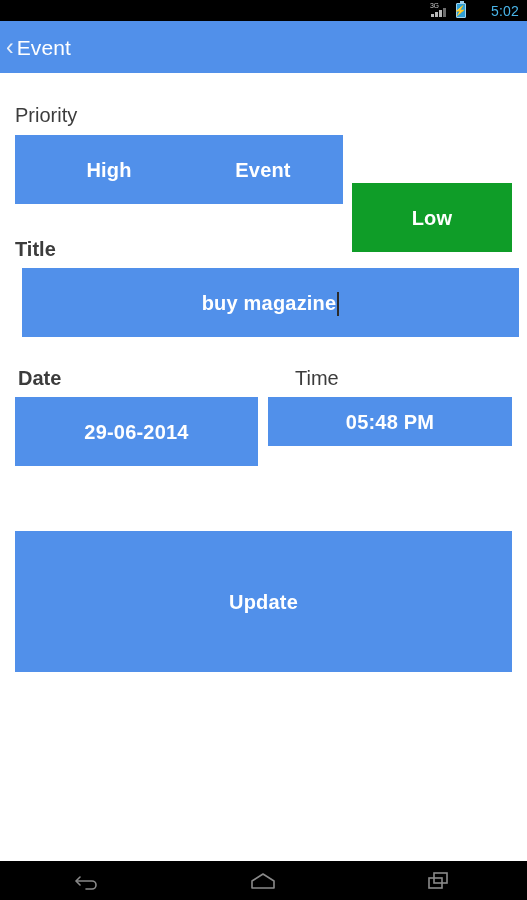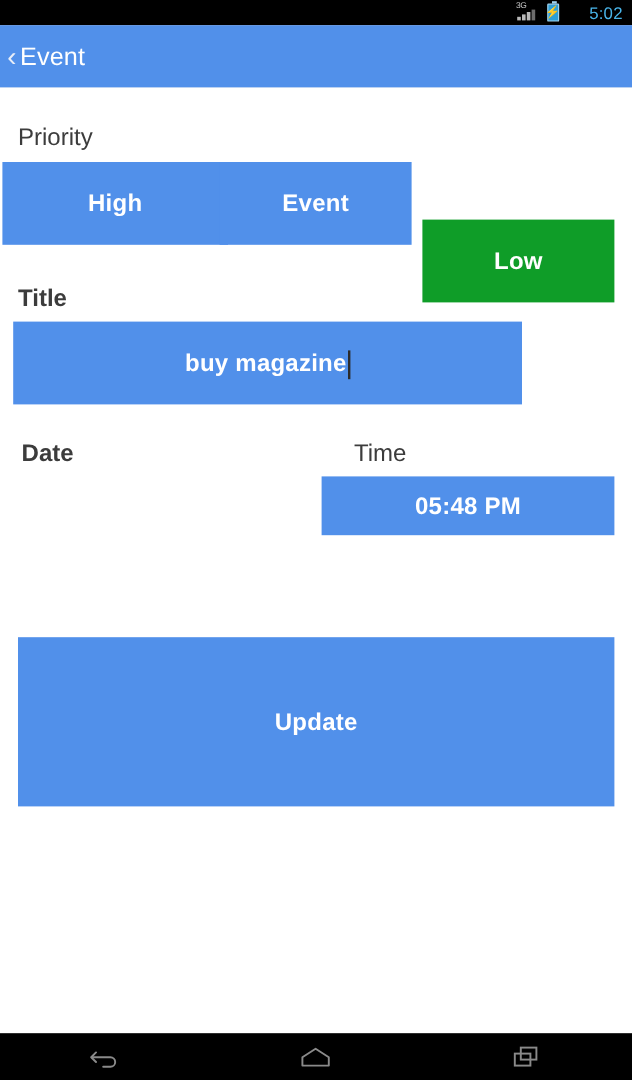--- a/index.html
+++ b/index.html
@@ -174,27 +174,27 @@
     height: 24px;
     background: #2b2b2b;
     margin-left: 1px;
     vertical-align: middle;
     position: relative;
     top: 1px;
   }
 
   
   #lbl-priority { left: 15px; top: 32px; }
-  #btn-high   { left: 2px;  top: 62px; width: 188px; height: 69px; }
+  #btn-high   { left: 15px;  top: 62px; width: 188px; height: 69px; }
   #btn-medium { left: 183px; top: 62px; width: 160px; height: 69px; }
   #btn-low    { left: 352px; top: 62px; width: 160px; height: 69px; }
 
   
   #lbl-title { left: 15px; top: 166px; font-weight: bold; }
-  #fld-title { left: 11px; top: 195px; width: 424px; height: 69px; }
+  #fld-title { left: 22px; top: 195px; width: 497px; height: 69px; }
 
   
   #lbl-date { left: 18px;  top: 295px; font-weight: bold; }
   #lbl-time { left: 271px; top: 295px; margin-left: 24px; }
   #fld-date { left: 15px;  top: 324px; width: 243px; height: 69px; }
   #fld-time { left: 268px; top: 324px; width: 244px; height: 49px; }
 
   
   #btn-update { left: 15px; top: 458px; width: 497px; height: 141px; }
 
@@ -265,20 +265,23 @@
 
     <div class="field-label" id="lbl-title">Title</div>
     <div class="blue-box" id="fld-title">
       <span class="box-text">buy magazine</span>
       <span class="caret"></span>
     </div>
 
     <div class="field-label" id="lbl-date">Date</div>
     <div class="field-label" id="lbl-time">Time</div>
 
+    <div class="blue-box" id="fld-date">
+      <span class="box-text">29-06-2014</span>
+    </div>
     <div class="blue-box" id="fld-time">
       <span class="box-text">05:48 PM</span>
     </div>
 
     <div class="blue-box" id="btn-update">
       <span class="box-text">Update</span>
     </div>
 
   </div>
 

